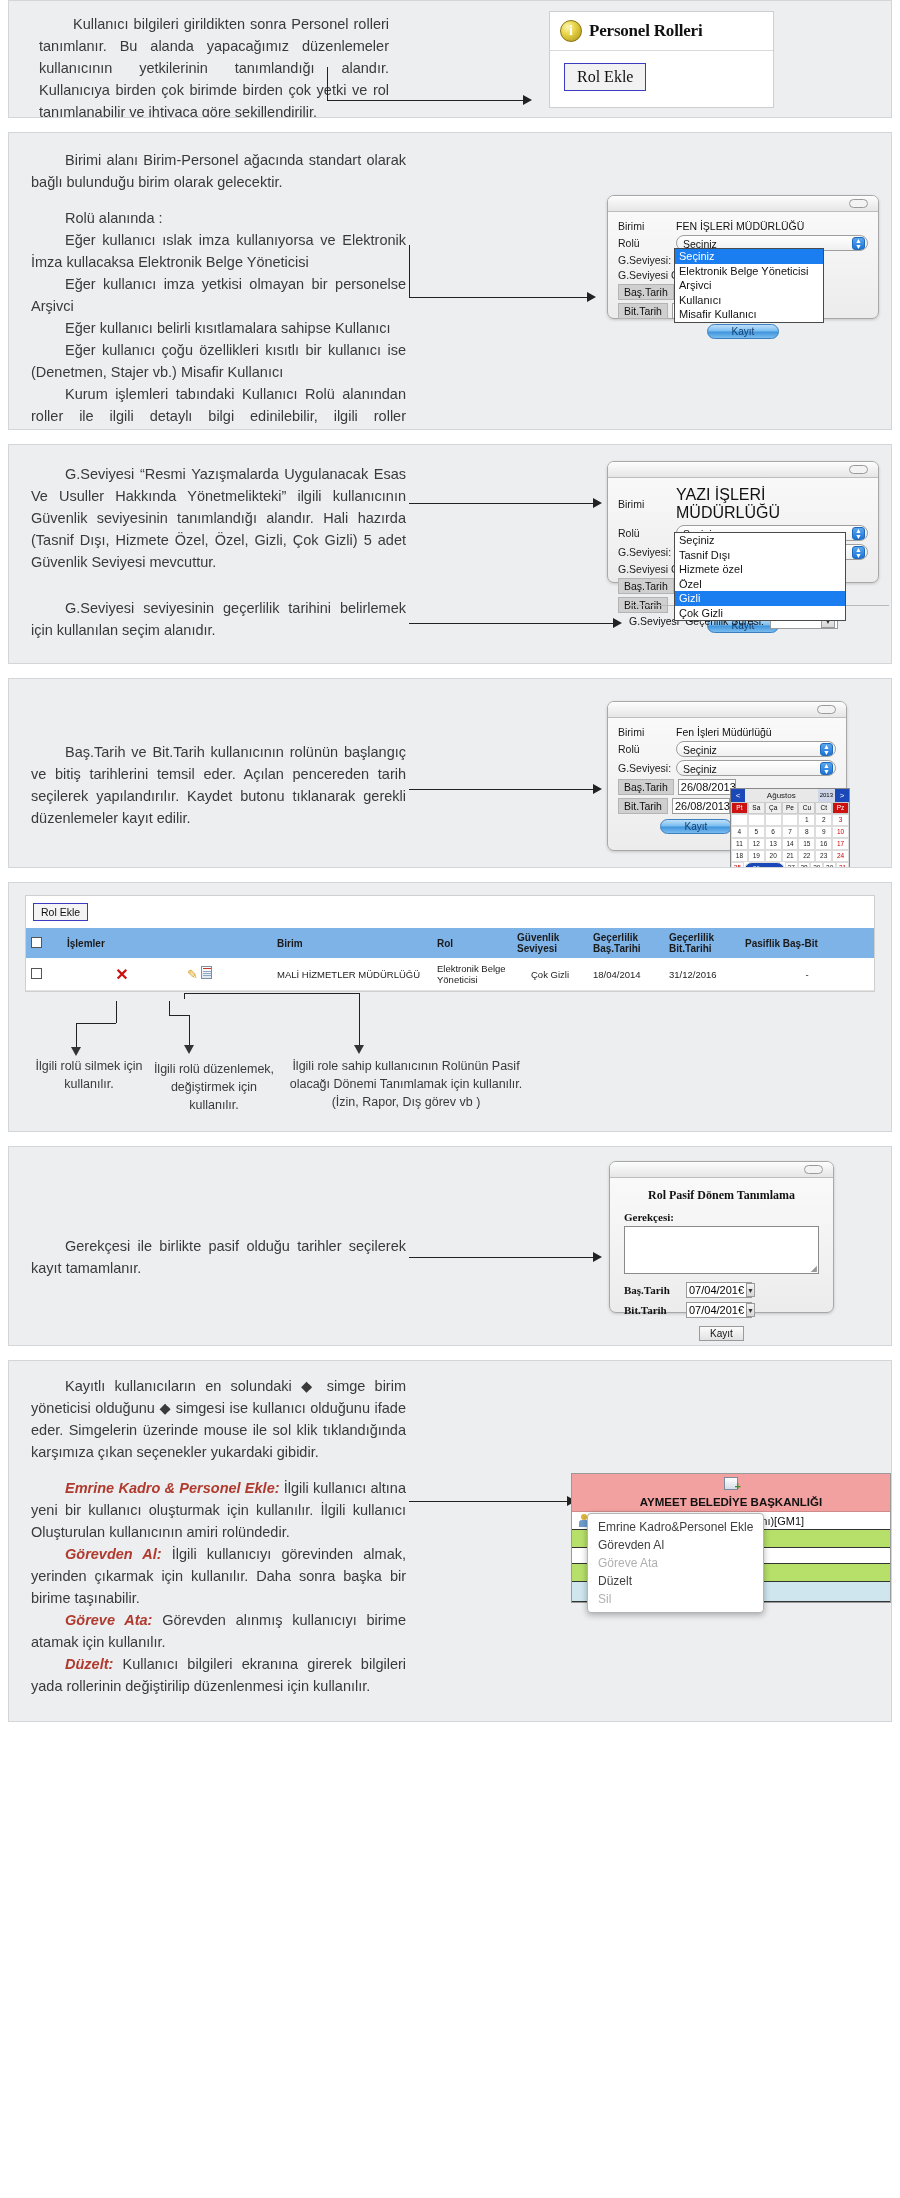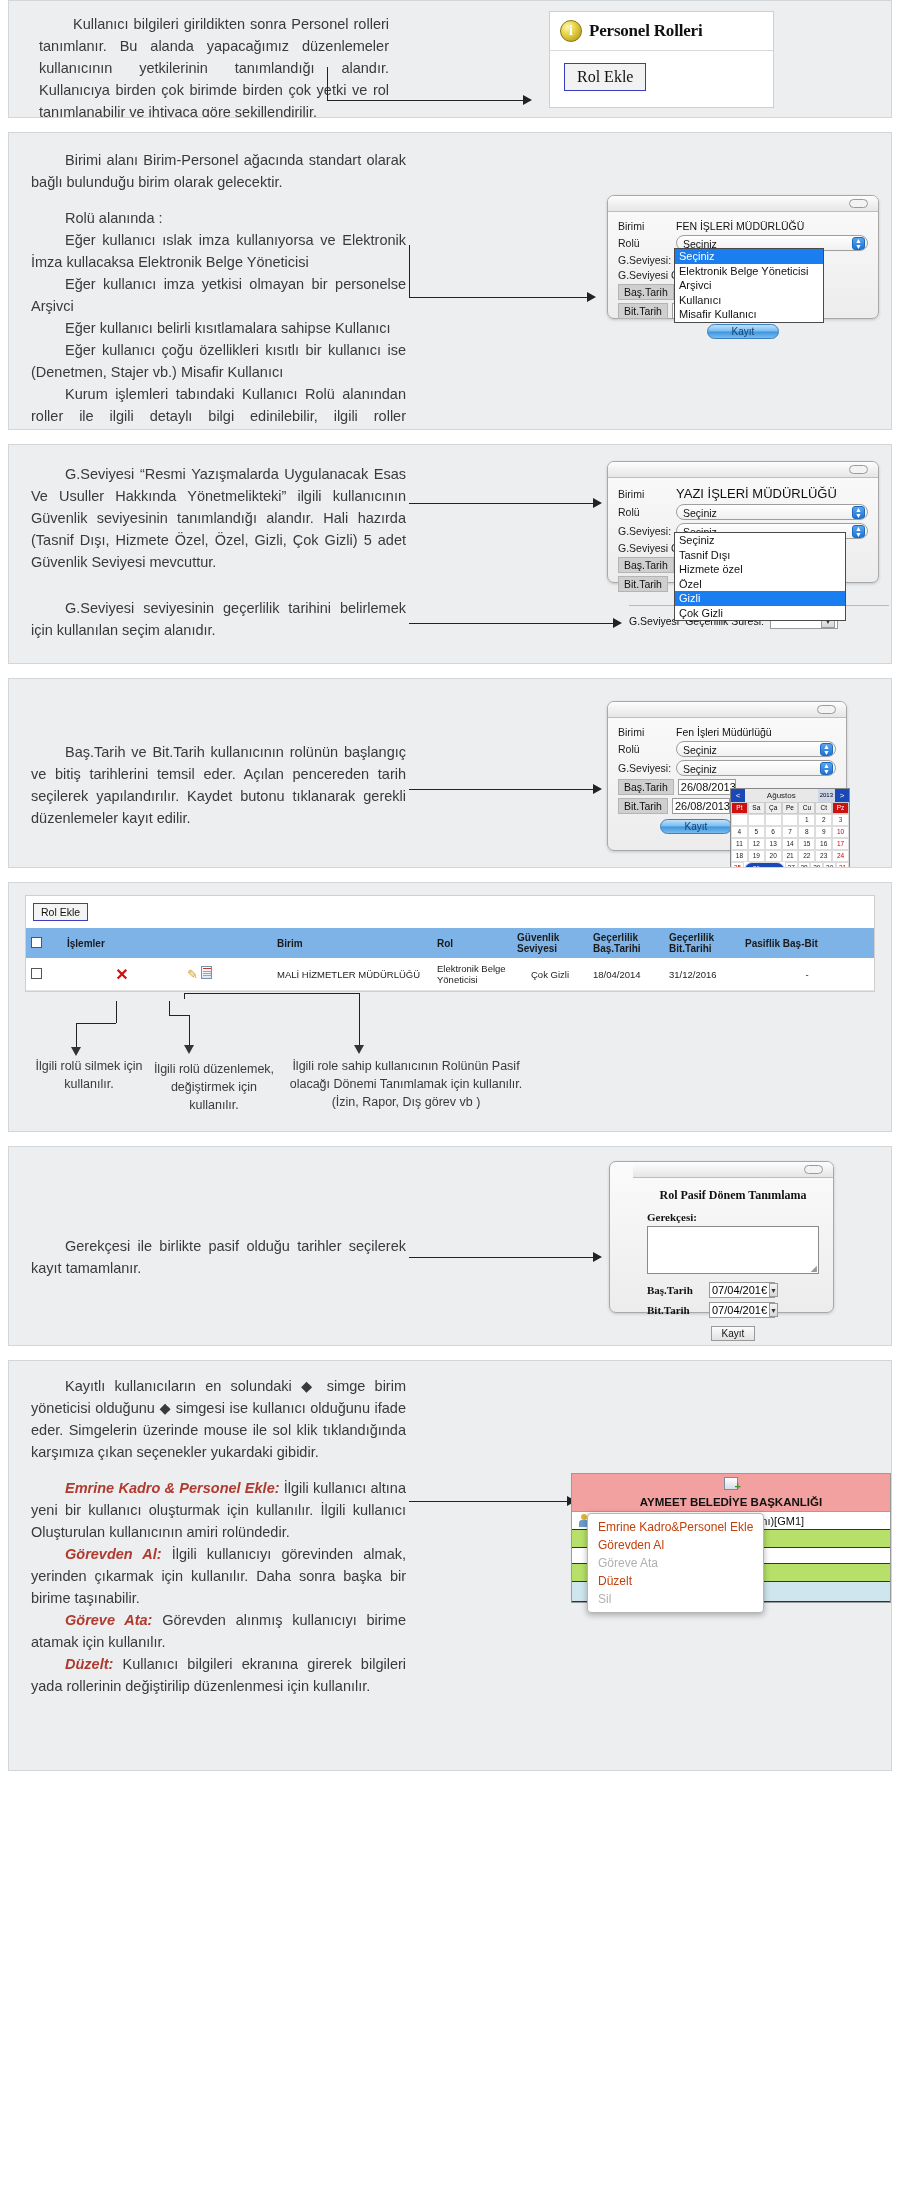--- a/index.html
+++ b/index.html
@@ -178,21 +178,21 @@
     display:flex; align-items:center; gap:6px;flex-direction:column;
   }
   .tree-row { padding:2px 6px; border-bottom:1px solid #333; font-size:11px; color:#111; display:flex; gap:5px; align-items:center;}
   .tree-row.green { background:#b6e06a; }
   .tree-row.blue  { background:#cfe6ee; }
   .tree-row.white { background:#fff; }
   .ctxmenu {
     position:absolute; background:#fff; border:1px solid #b5b5b5; border-radius:4px;
     box-shadow:0 2px 6px rgba(0,0,0,.3); padding:4px 0; z-index:40; min-width:160px;
   }
-  .ctxmenu div { font-size:12px; padding:2px 10px; color:#c2410c; white-space:nowrap;}
+  .ctxmenu div { font-size:12px; padding:2px 10px; color:#404040; white-space:nowrap;}
   .ctxmenu div.dim { color:#b0b0b0; }
   .ic-unit { display:inline-block; width:14px;height:13px;background:linear-gradient(#fff,#d6dde6);
              border:1px solid #7b8c9e; position:relative;}
   .ic-unit:after{content:"+";position:absolute;right:-4px;bottom:-3px;color:#3f8f2f;font-weight:bold;font-size:11px;}
   .ic-person { display:inline-block;width:12px;height:13px;position:relative;}
   .ic-person:before{content:"";position:absolute;left:3px;top:0;width:6px;height:6px;border-radius:50%;background:#e0b53a;}
   .ic-person:after{content:"";position:absolute;left:1px;top:6px;width:10px;height:7px;border-radius:3px 3px 0 0;background:#6d9ccc;}
 </style>
 </head>
 <body>
@@ -300,21 +300,21 @@
       <div class="arrowR" style="left:204px; top:-5px;"></div>
     </div>
 
     <div class="win" style="position:absolute; left:598px; top:16px; width:272px; height:122px;">
       <div class="win-bar">
         <div class="win-pill"></div>
       </div>
       <div style="padding:5px 10px 6px 10px; position:relative;">
         <div class="form-row">
           <span class="form-lab">Birimi</span>
-          <span style="font-size:13px;">YAZI İŞLERİ MÜDÜRLÜĞÜ</span>
+          <span style="font-size:16px;">YAZI İŞLERİ MÜDÜRLÜĞÜ</span>
         </div>
         <div class="form-row">
           <span class="form-lab">Rolü</span>
           <span class="sel">
             <span>Seçiniz</span>
             <span class="spin">▲<br>▼</span>
           </span>
         </div>
         <div class="form-row">
           <span class="form-lab">G.Seviyesi:</span>
@@ -531,21 +531,21 @@
   </div>
 
   <div class="section" style="height:200px;">
     <div class="txt indent" style="position:absolute; left:22px; top:88px; width:375px;">Gerekçesi ile birlikte pasif olduğu tarihler seçilerek kayıt tamamlanır.</div>
 
     <div class="conn" style="left:400px; top:110px; width:200px; height:10px;">
       <div class="h" style="left:0; top:0; width:186px;"></div>
       <div class="arrowR" style="left:184px; top:-5px;"></div>
     </div>
 
-    <div class="win" style="position:absolute; left:600px; top:14px; width:225px; height:152px;padding-left:23px;">
+    <div class="win" style="position:absolute; left:600px; top:14px; width:225px; height:152px;">
       <div class="win-bar">
         <div class="win-pill"></div>
       </div>
       <div style="padding:10px 14px;">
         <div style="text-align:center; font-weight:bold; font-size:12px; font-family:'Liberation Serif',serif; color:#111;">Rol Pasif Dönem Tanımlama</div>
         <div style="margin-top:8px; font-weight:bold; font-size:11px; font-family:'Liberation Serif',serif; color:#111;">Gerekçesi:</div>
         <div style="border:1px solid #8a8a8a; background:#fff; height:48px; margin-top:3px; position:relative;">
           <span></span>
           <span style="position:absolute;right:1px;bottom:0;color:#999;font-size:8px;">◢</span>
         </div>
@@ -563,21 +563,21 @@
             <span class="dd-arrow">▼</span>
           </span>
         </div>
         <div style="text-align:center;margin-top:5px;">
           <span style="border:1px solid #9a9a9a;background:linear-gradient(#fbfbfb,#e2e2e2);font-size:10px;padding:1px 10px;color:#111;">Kayıt</span>
         </div>
       </div>
     </div>
   </div>
 
-  <div class="section" style="height:411px; margin-bottom:4px;">
+  <div class="section" style="height:362px; margin-bottom:4px;">
     <div class="txt indent" style="position:absolute; left:22px; top:14px; width:375px;">Kayıtlı kullanıcıların en solundaki ◆ simge birim yöneticisi olduğunu ◆ simgesi ise kullanıcı olduğunu ifade eder. Simgelerin üzerinde mouse ile sol klik tıklandığında karşımıza çıkan seçenekler yukardaki gibidir.</div>
 
     <div style="position:absolute; left:22px; top:116px; width:375px;">
       <div class="txt indent">
         <span class="bold-i">Emrine Kadro &amp; Personel Ekle:</span><span> İlgili kullanıcı altına yeni bir kullanıcı oluşturmak için kullanılır. İlgili kullanıcı Oluşturulan kullanıcının amiri rolündedir.</span>
       </div>
       <div class="txt indent">
         <span class="bold-i">Görevden Al:</span><span> İlgili kullanıcıyı görevinden almak, yerinden çıkarmak için kullanılır. Daha sonra başka bir birime taşınabilir.</span>
       </div>
       <div class="txt indent">

